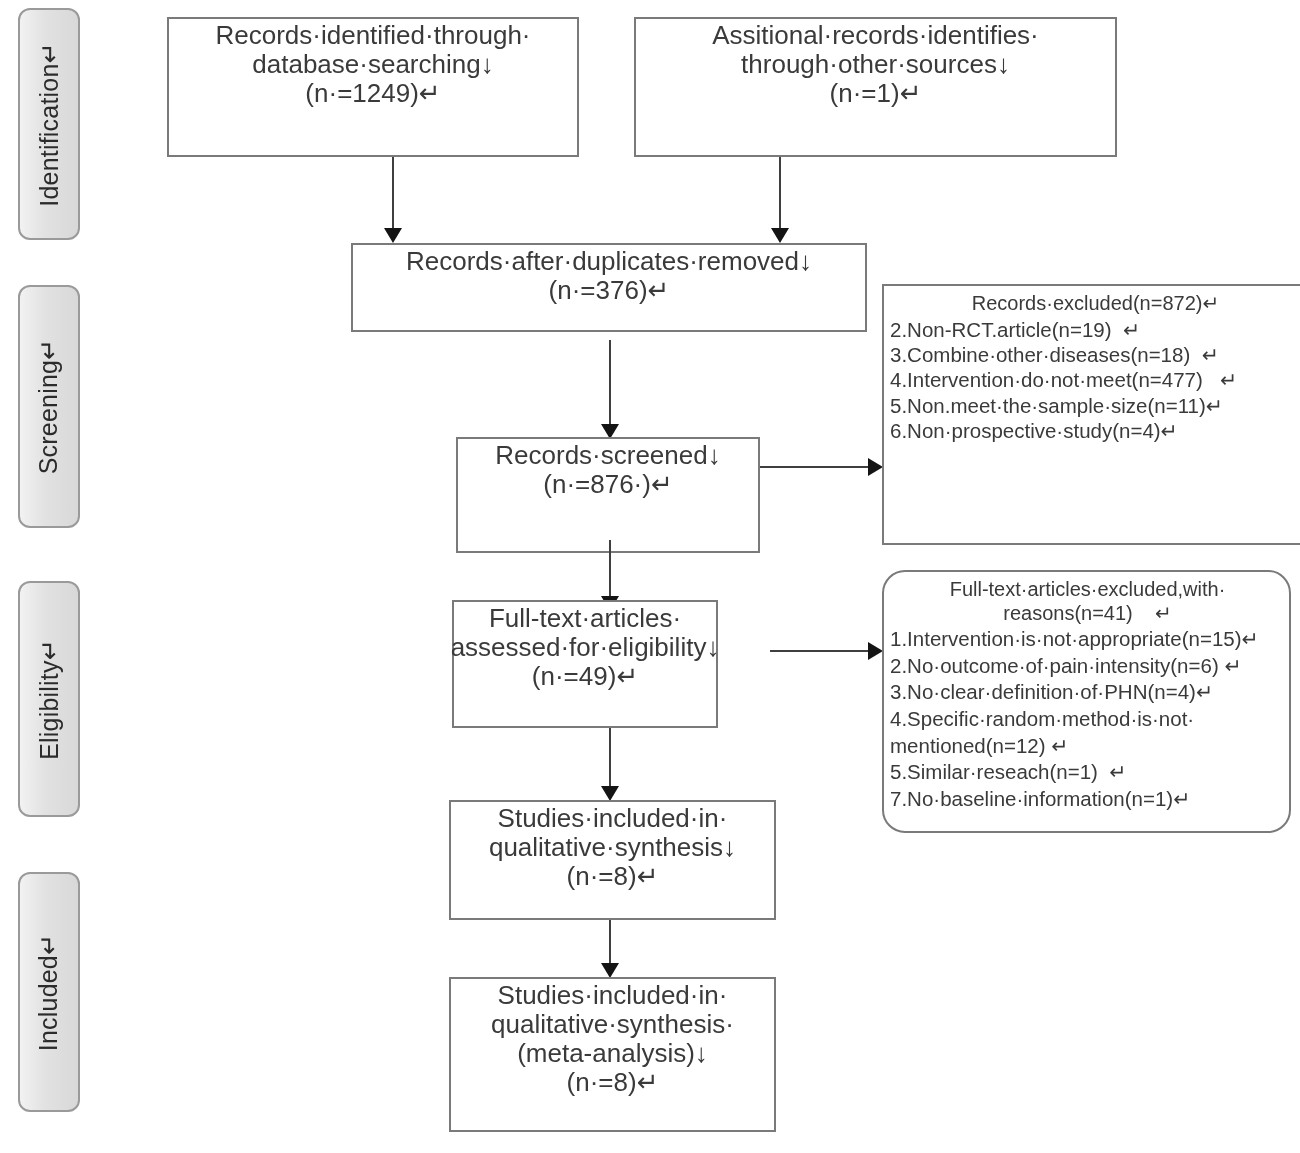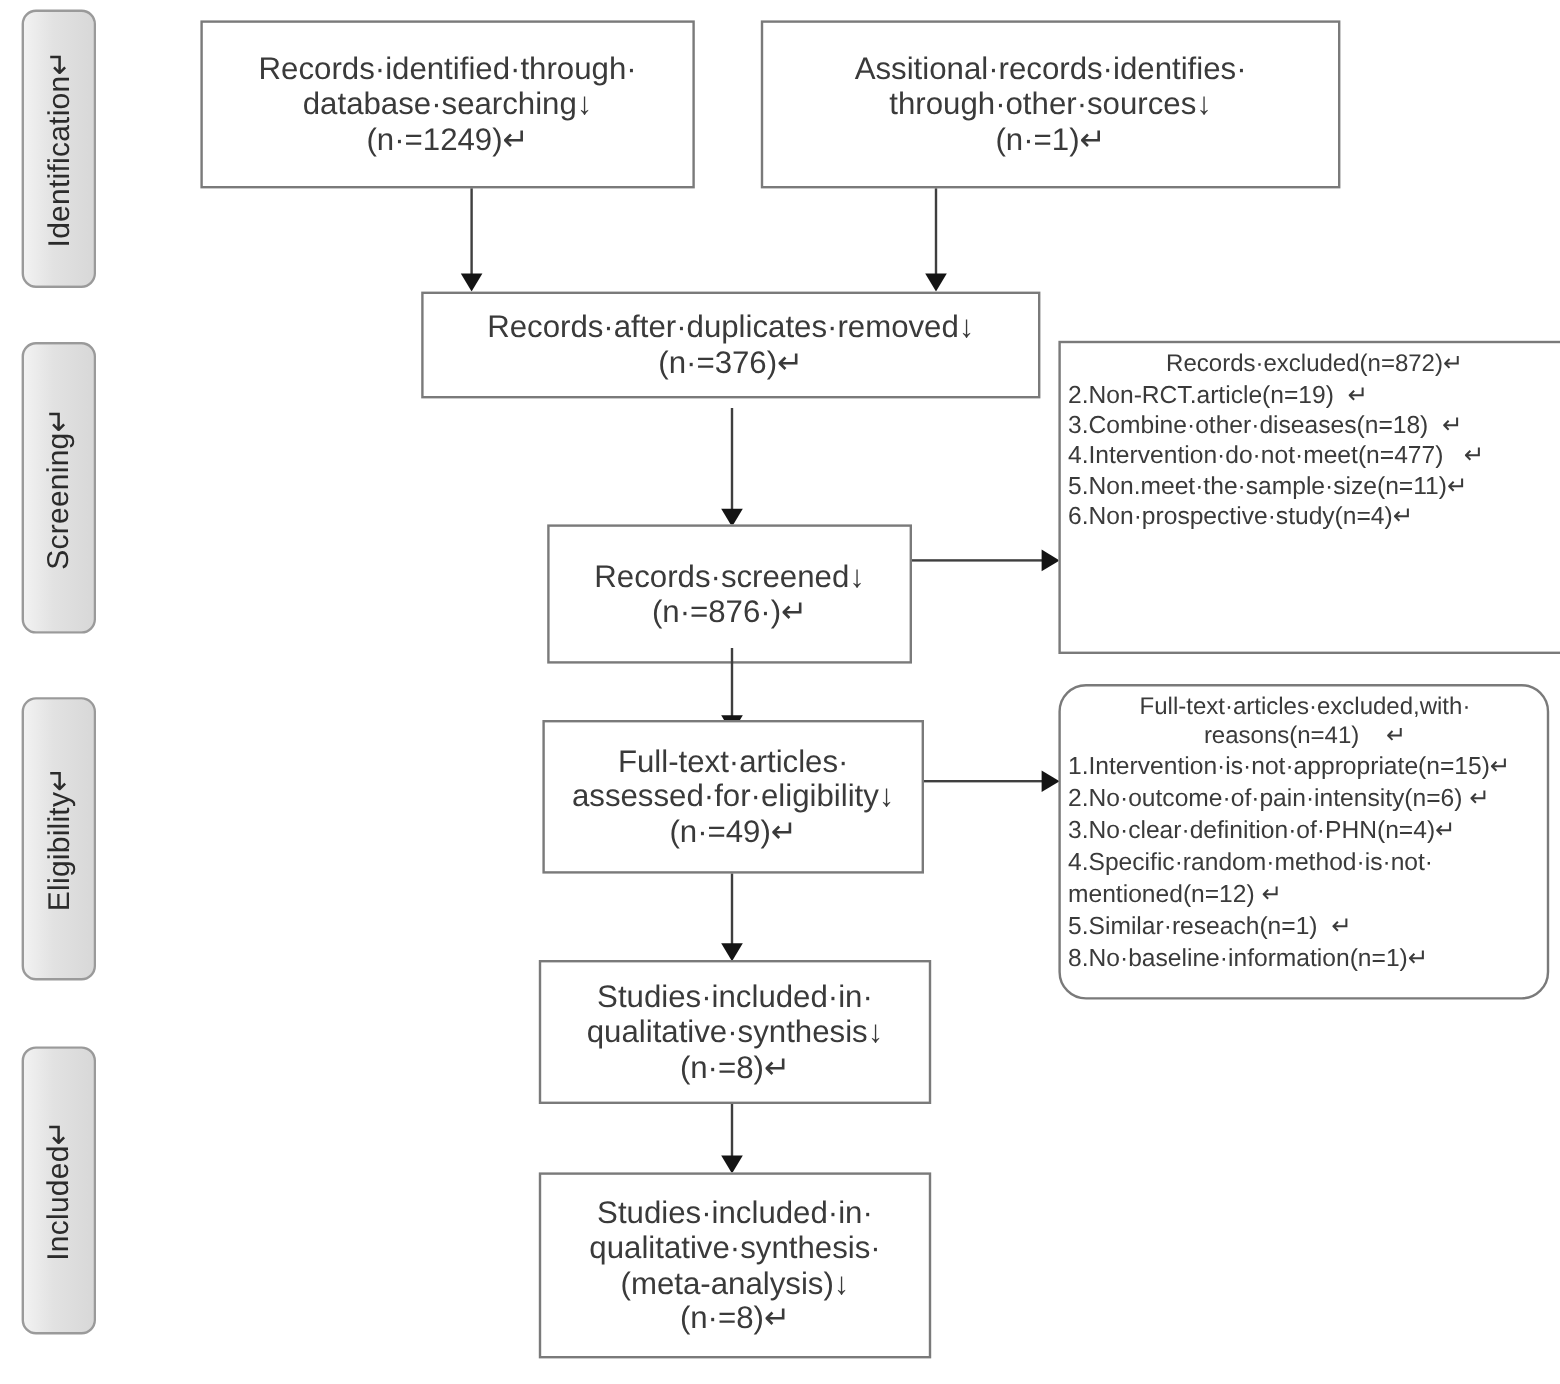--- a/index.html
+++ b/index.html
@@ -40,21 +40,20 @@
     letter-spacing: 0.2px;
   }
 
   
   .flow-box {
     position: absolute;
     box-sizing: border-box;
     border: 2px solid #7a7a7a;
     background: #ffffff;
     display: flex;
-    align-items: center;
     justify-content: center;
     text-align: center;
     color: #3a3a3a;
   }
   .flow-box .box-text {
     font-size: 26px;
     line-height: 1.12;
     padding: 2px 6px;
     white-space: pre-line;
   }
@@ -167,21 +166,21 @@
     <span class="box-text">Records·screened↓
 (n·=876·)↵</span>
   </div>
 
   <div class="h-line" style="left:760px; top:466px; width:110px;"></div>
   <div class="arrow-right" style="left:868px; top:458px;"></div>
 
   <div class="v-line" style="left:609px; top:540px; height:58px;"></div>
   <div class="arrow-down" style="left:601px; top:596px;"></div>
 
-  <div class="flow-box" style="left:452px; top:600px; width:318px; height:128px;">
+  <div class="flow-box" style="left:452px; top:600px; width:266px; height:128px;">
     <span class="box-text">Full-text·articles·
 assessed·for·eligibility↓
 (n·=49)↵</span>
   </div>
 
   <div class="h-line" style="left:770px; top:650px; width:100px;"></div>
   <div class="arrow-right" style="left:868px; top:642px;"></div>
 
   <div class="v-line" style="left:609px; top:728px; height:60px;"></div>
   <div class="arrow-down" style="left:601px; top:786px;"></div>
@@ -216,17 +215,17 @@
   <div class="excl-panel" style="left:882px; top:570px; width:409px; height:263px;border-radius:23px;">
     <div class="excl-head">Full-text·articles·excluded,with·
 reasons(n=41)&nbsp;&nbsp;&nbsp;&nbsp;↵</div>
     <ul class="excl-list">
       <li>1.Intervention·is·not·appropriate(n=15)↵</li>
       <li>2.No·outcome·of·pain·intensity(n=6)&nbsp;↵</li>
       <li>3.No·clear·definition·of·PHN(n=4)↵</li>
       <li>4.Specific·random·method·is·not·
 mentioned(n=12)&nbsp;↵</li>
       <li>5.Similar·reseach(n=1)&nbsp;&nbsp;↵</li>
-      <li>8.No·baseline·information(n=1)↵</li>
+      <li>7.No·baseline·information(n=1)↵</li>
     </ul>
   </div>
 
 </div>
 
 </body></html>

